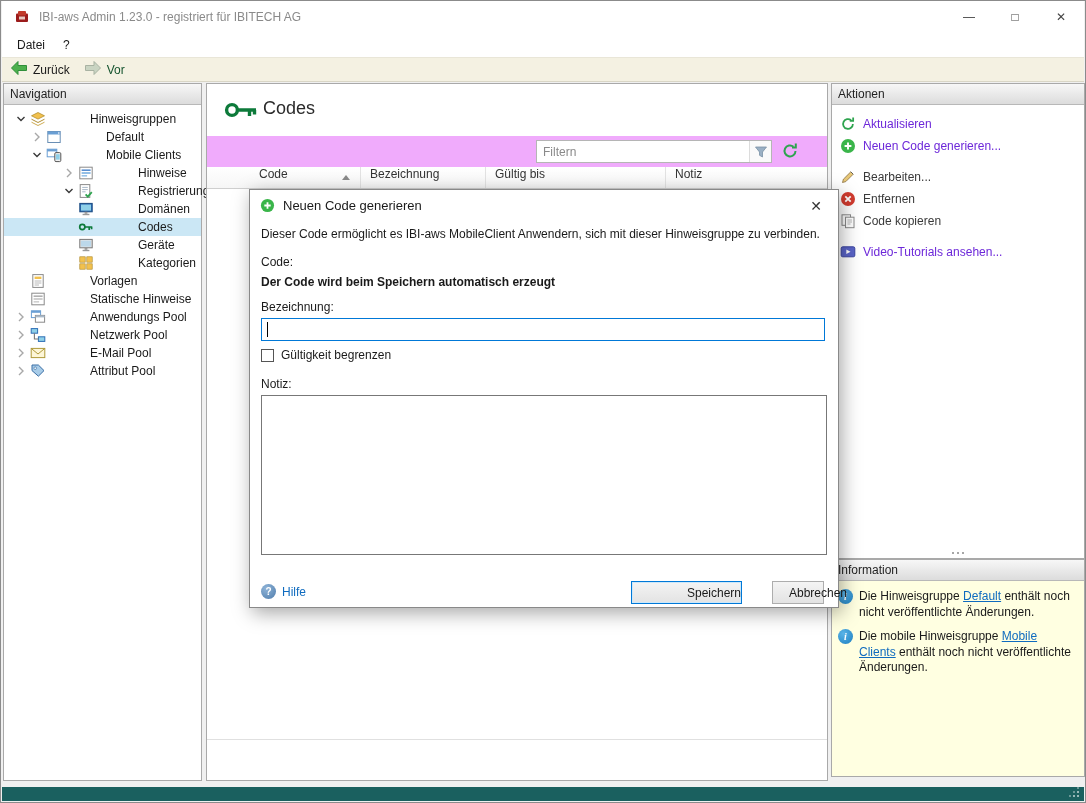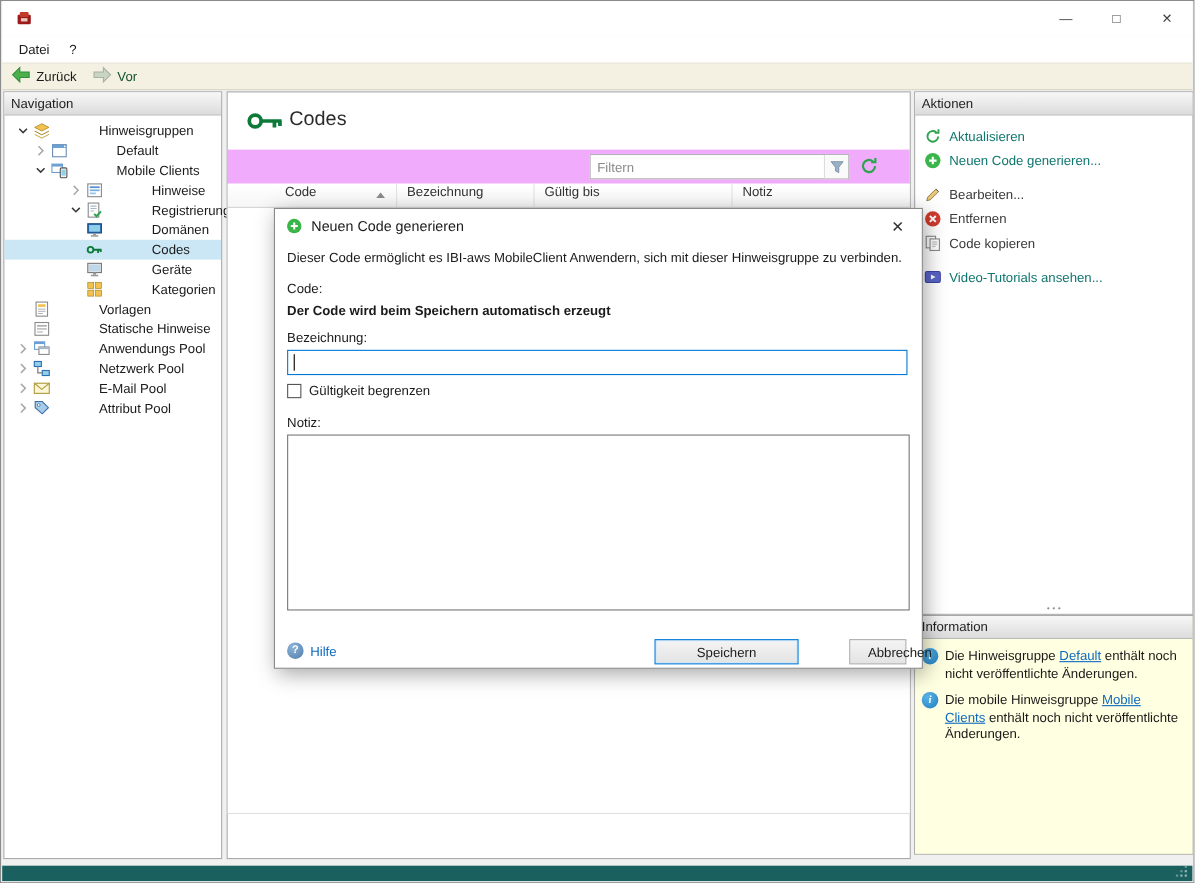--- a/index.html
+++ b/index.html
@@ -56,21 +56,21 @@
   .th-notiz { flex:1; border-right:0; }
   .sort-asc { position:absolute; right:10px; top:8px; width:0; height:0; border-left:4px solid transparent; border-right:4px solid transparent; border-bottom:5px solid #8a8a8a; }
   .table-body { position:absolute; left:0; top:105px; right:0; bottom:40px; background:#fff; border-bottom:1px solid #e0e0e0; }
 
   
   .actions-panel { position:absolute; left:830px; top:82px; width:254px; height:476px; background:#fff; border:1px solid #a9a9a9; }
   .actions-list { padding-top:8px; }
   .action-item { display:flex; align-items:center; gap:7px; padding:3px 4px 3px 8px; cursor:default; }
   .action-item .aicon { width:16px; height:16px; flex:0 0 16px; }
   .action-item .aicon svg { display:block; }
-  .action-link .albl { color:#0f766e; }
+  .action-link .albl { color:#6d28d9; }
   .action-plain .albl { color:#3a3a3a; }
   .gap-above { margin-top:9px; }
   .actions-grip { position:absolute; bottom:4px; left:50%; transform:translateX(-50%); width:2px; height:2px; background:#8a8a8a; border-radius:50%; box-shadow:-5px 0 0 #8a8a8a, 5px 0 0 #8a8a8a; }
 
   
   .info-panel { position:absolute; left:830px; top:558px; width:254px; height:218px; border:1px solid #a9a9a9; background:#ffffe1; }
   .info-body { padding:8px 6px 0 6px; background:#ffffe1; height:195px; }
   .info-item { display:flex; gap:6px; margin-bottom:9px; }
   .info-icon { width:15px; height:15px; flex:0 0 15px; border-radius:50%; background:radial-gradient(circle at 35% 30%, #5ab4e8, #1d7fc0); color:#fff; font-size:10px; font-weight:bold; font-family:"Liberation Serif", serif; font-style:italic; display:flex; align-items:center; justify-content:center; }
   .info-text { line-height:1.3; color:#1a1a1a; width:212px; }
@@ -93,36 +93,37 @@
   .dlg-bez-input { width:100%; height:100%; border:1px solid #0078d7; font:inherit; padding:2px 5px; outline:none; }
   .caret { position:absolute; left:6px; top:4px; width:1px; height:15px; background:#000; }
   .dlg-check-row { position:absolute; left:11px; top:158px; display:flex; align-items:center; gap:7px; }
   .checkbox { width:13px; height:13px; border:1px solid #555; background:#fff; }
   .dlg-notiz-label { position:absolute; left:11px; top:187px; }
   .dlg-notiz { position:absolute; left:11px; top:205px; width:566px; height:160px; border:1px solid #777; font:inherit; resize:none; padding:3px 5px; outline:none; }
   .dialog-help { position:absolute; left:11px; top:394px; display:flex; align-items:center; gap:6px; cursor:pointer; }
   .help-circle { width:15px; height:15px; border-radius:50%; background:radial-gradient(circle at 35% 30%, #8fb4d8, #4f7cab); color:#fff; font-size:10px; font-weight:bold; display:flex; align-items:center; justify-content:center; }
   .help-label { color:#0f6bbf; }
   .btn { position:absolute; height:23px; font:inherit; font-size:12px; background:linear-gradient(#f4f4f4,#e3e3e3); border:1px solid #adadad; color:#1a1a1a; }
-  .btn-save { right:112px; top:391px; width:131px; border:1px solid #0078d7; box-shadow:inset 0 0 0 1px #cde8fa; }
+  .btn-save { right:96px; top:391px; width:111px; border:1px solid #0078d7; box-shadow:inset 0 0 0 1px #cde8fa;text-align:right; }
   .btn-cancel { right:14px; top:391px; width:52px;padding-left:16px; }
 </style>
 </head>
 <body>
 
 <div class="window">
 
   <div class="titlebar">
     <span class="app-icon">
       <svg viewBox="0 0 16 16" width="16" height="16">
           <rect x="2" y="4.5" width="12" height="8.5" rx="1" fill="#9b1b1b"></rect>
           <rect x="4" y="2" width="8" height="4.5" rx="1" fill="#c23a2a"></rect>
           <rect x="5" y="7.5" width="6" height="3" fill="#e8c9c0"></rect>
         </svg>
     </span>
+    <span class="title-text">IBI-aws Admin 1.23.0 - registriert für IBITECH AG</span>
     <div class="win-controls">
       <button class="win-btn">—</button>
       <button class="win-btn">□</button>
       <button class="win-btn">✕</button>
     </div>
   </div>
 
   <div class="menubar">
     <span class="menu-item">Datei</span>
     <span class="menu-item">?</span>

